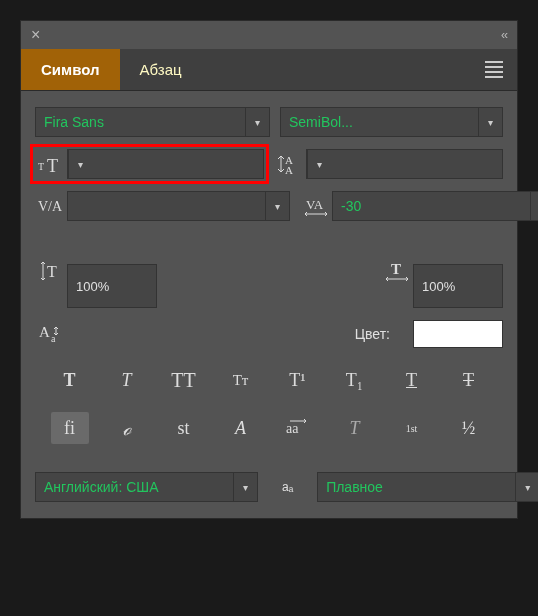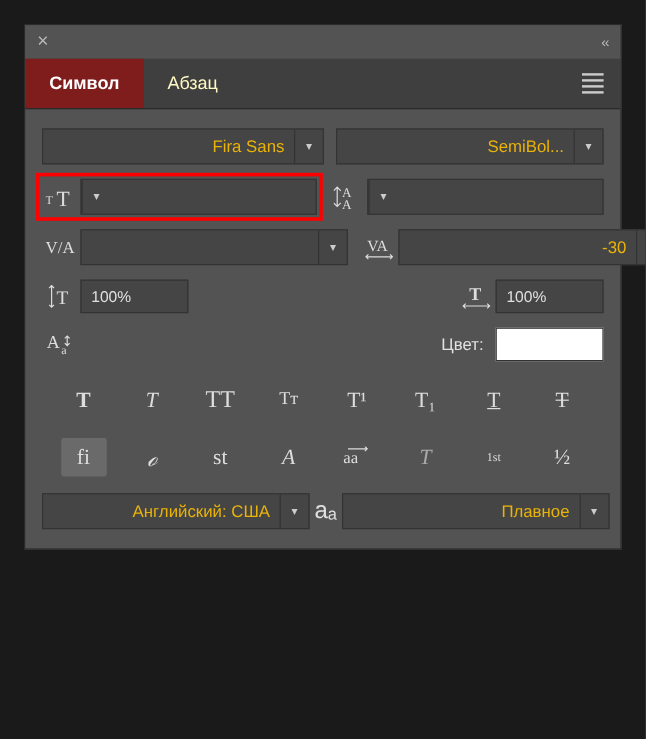--- a/index.html
+++ b/index.html
@@ -33,21 +33,21 @@
     background: #3f3f3f;
     border-bottom: 1px solid #2a2a2a;
   }
   .tab {
     padding: 12px 20px;
     color: #fef9c3;
     cursor: pointer;
     font-size: 15px;
   }
   .tab.active {
-    background: #7f1d1d;
+    background: #a16207;
     color: #fff;
     font-weight: 600;
   }
   .tab-spacer { flex: 1; }
   .menu-icon {
     padding: 0 14px;
     cursor: pointer;
   }
   .menu-icon div { width: 18px; height: 2px; background: #ccc; margin: 3px 0; }
   .content {
@@ -62,27 +62,26 @@
   .dd {
     display: flex;
     align-items: center;
     background: #454545;
     border: 1px solid #333;
     height: 30px;
   }
   .dd-input {
     background: transparent;
     border: none;
-    color: #eab308;
+    color: #22c55e;
     padding: 0 8px;
     font-size: 14px;
     outline: none;
     flex: 1;
     height: 100%;
-    text-align: right;
   }
   .dd-btn {
     width: 24px;
     height: 100%;
     display: flex;
     align-items: center;
     justify-content: center;
     cursor: pointer;
     border-left: 1px solid #333;
     font-size: 10px;
@@ -97,21 +96,22 @@
   }
   .field {
     display: flex;
     align-items: center;
   }
   .txtbox {
     display: flex;
     align-items: center;
     background: #454545;
     border: 1px solid #333;
-    height: 28px;
+    height: 44px;
+    margin-top: 31px;
   }
   .txtbox input {
     background: transparent;
     border: none;
     color: #e0e0e0;
     padding: 0 8px;
     font-size: 13px;
     outline: none;
     width: 100%;
   }
@@ -147,22 +147,22 @@
     cursor: pointer;
     font-family: Georgia, serif;
     font-size: 18px;
     color: #ddd;
     border-radius: 2px;
   }
   .style-btn.active { background: #6a6a6a; }
   .bottom-row {
     display: flex;
     align-items: center;
-    gap: 4px;
-    margin-top: 14px;
+    gap: 24px;
+    margin-top: 28px;
   }
   svg { display: block; }
 </style>
 </head>
 <body>
 
 <div class="panel">
 
   <div class="titlebar">
     <span class="x">×</span>
@@ -274,21 +274,21 @@
     <div class="row">
       <div class="field" style="flex:1">
         <div class="icon-slot">
           <svg width="24" height="22" viewBox="0 0 24 22">
             <text x="0" y="14" font-size="15" fill="#ddd" font-family="serif">A</text>
             <text x="12" y="19" font-size="10" fill="#ddd" font-family="serif">a</text>
             <path d="M17 4 L17 12 M15 6 L17 4 L19 6 M15 10 L17 12 L19 10" stroke="#ddd" fill="none" stroke-width="1"></path>
           </svg>
         </div>
       </div>
-      <div class="field" style="flex:1; justify-content:flex-end; gap:10px">
+      <div class="field" style="flex:1; justify-content:flex-end; gap:23px">
         <span class="lbl">Цвет:</span>
         <div class="swatch"></div>
       </div>
     </div>
 
     <div class="style-row">
       <div class="style-btn" style="font-weight:bold">T</div>
       <div class="style-btn" style="font-style:italic">T</div>
       <div class="style-btn" style="font-size:20px">TT</div>
       <div class="style-btn" style="font-size:15px">Tᴛ</div>
@@ -312,21 +312,21 @@
       <div class="style-btn" style="font-style:italic;color:#aaa">T</div>
       <div class="style-btn" style="font-size:10px">1st</div>
       <div class="style-btn">½</div>
     </div>
 
     <div class="bottom-row">
       <div class="dd" style="flex:1.4">
         <input class="dd-input" value="Английский: США" style="">
         <div class="dd-btn">▾</div>
       </div>
-      <span class="lbl" style="font-size:20px">aₐ</span>
+      <span class="lbl" style="font-size:12px">aₐ</span>
       <div class="dd" style="flex:1">
         <input class="dd-input" value="Плавное" style="">
         <div class="dd-btn">▾</div>
       </div>
     </div>
 
   </div>
 </div>
 
 </body></html>

